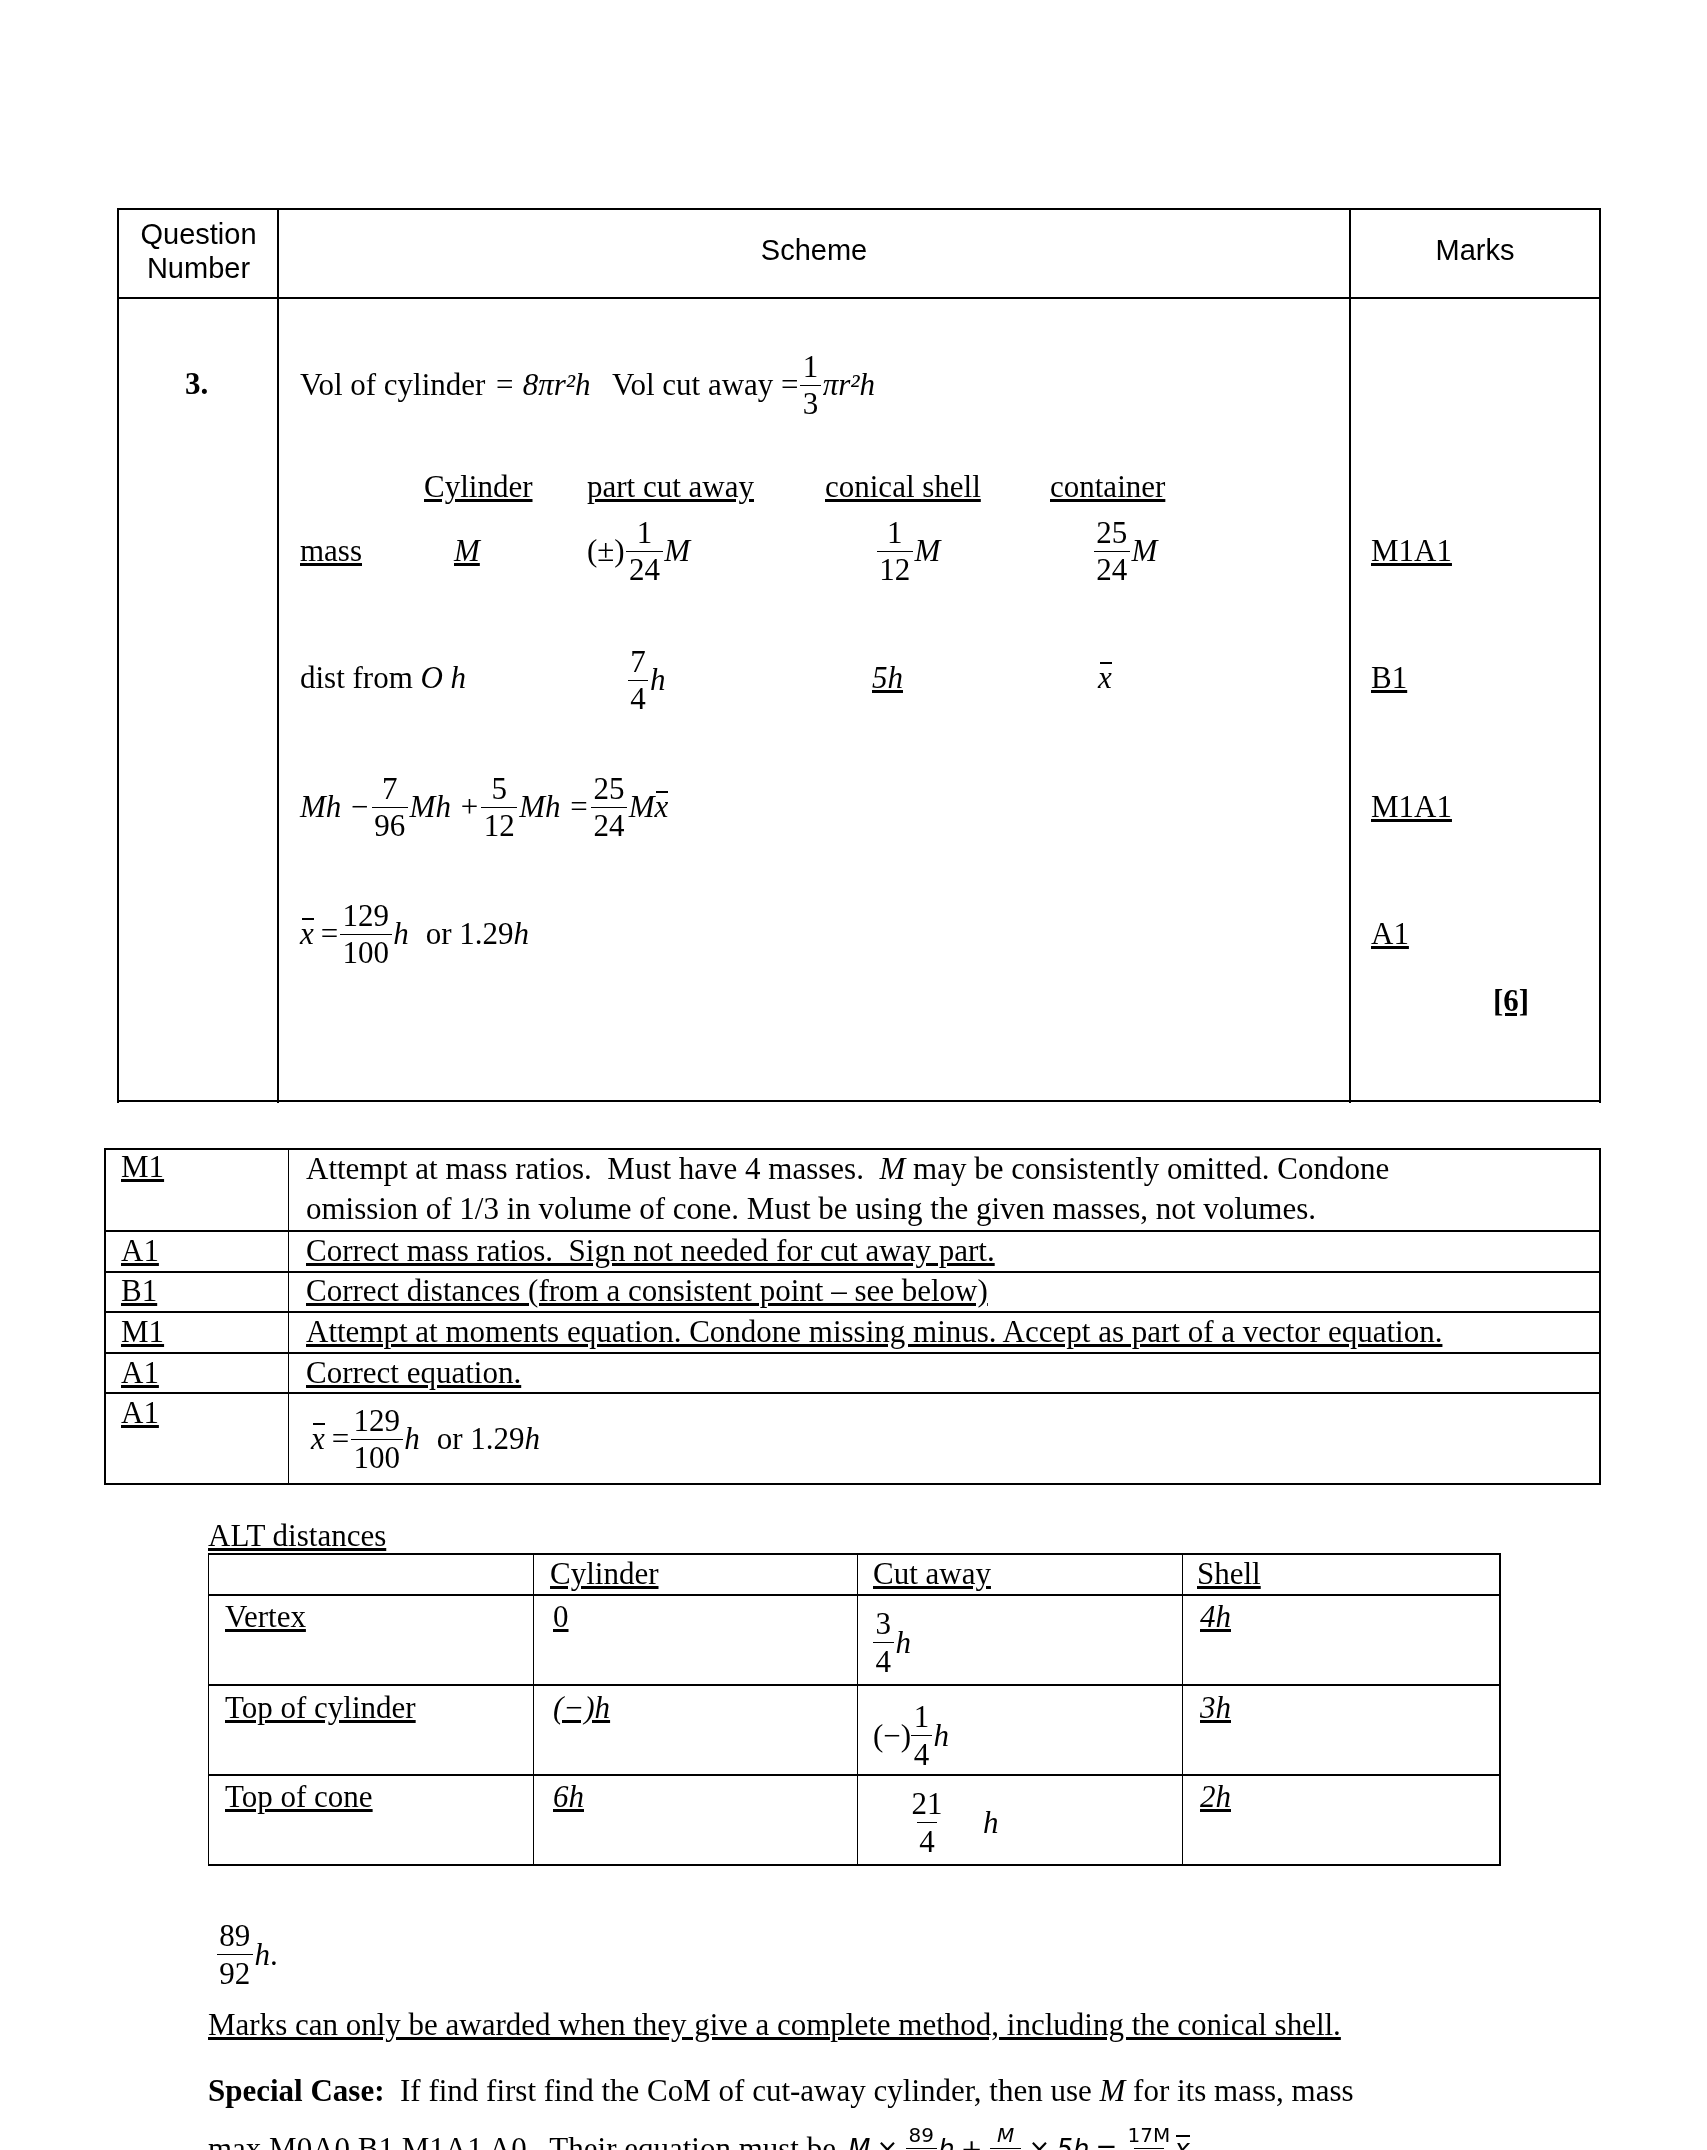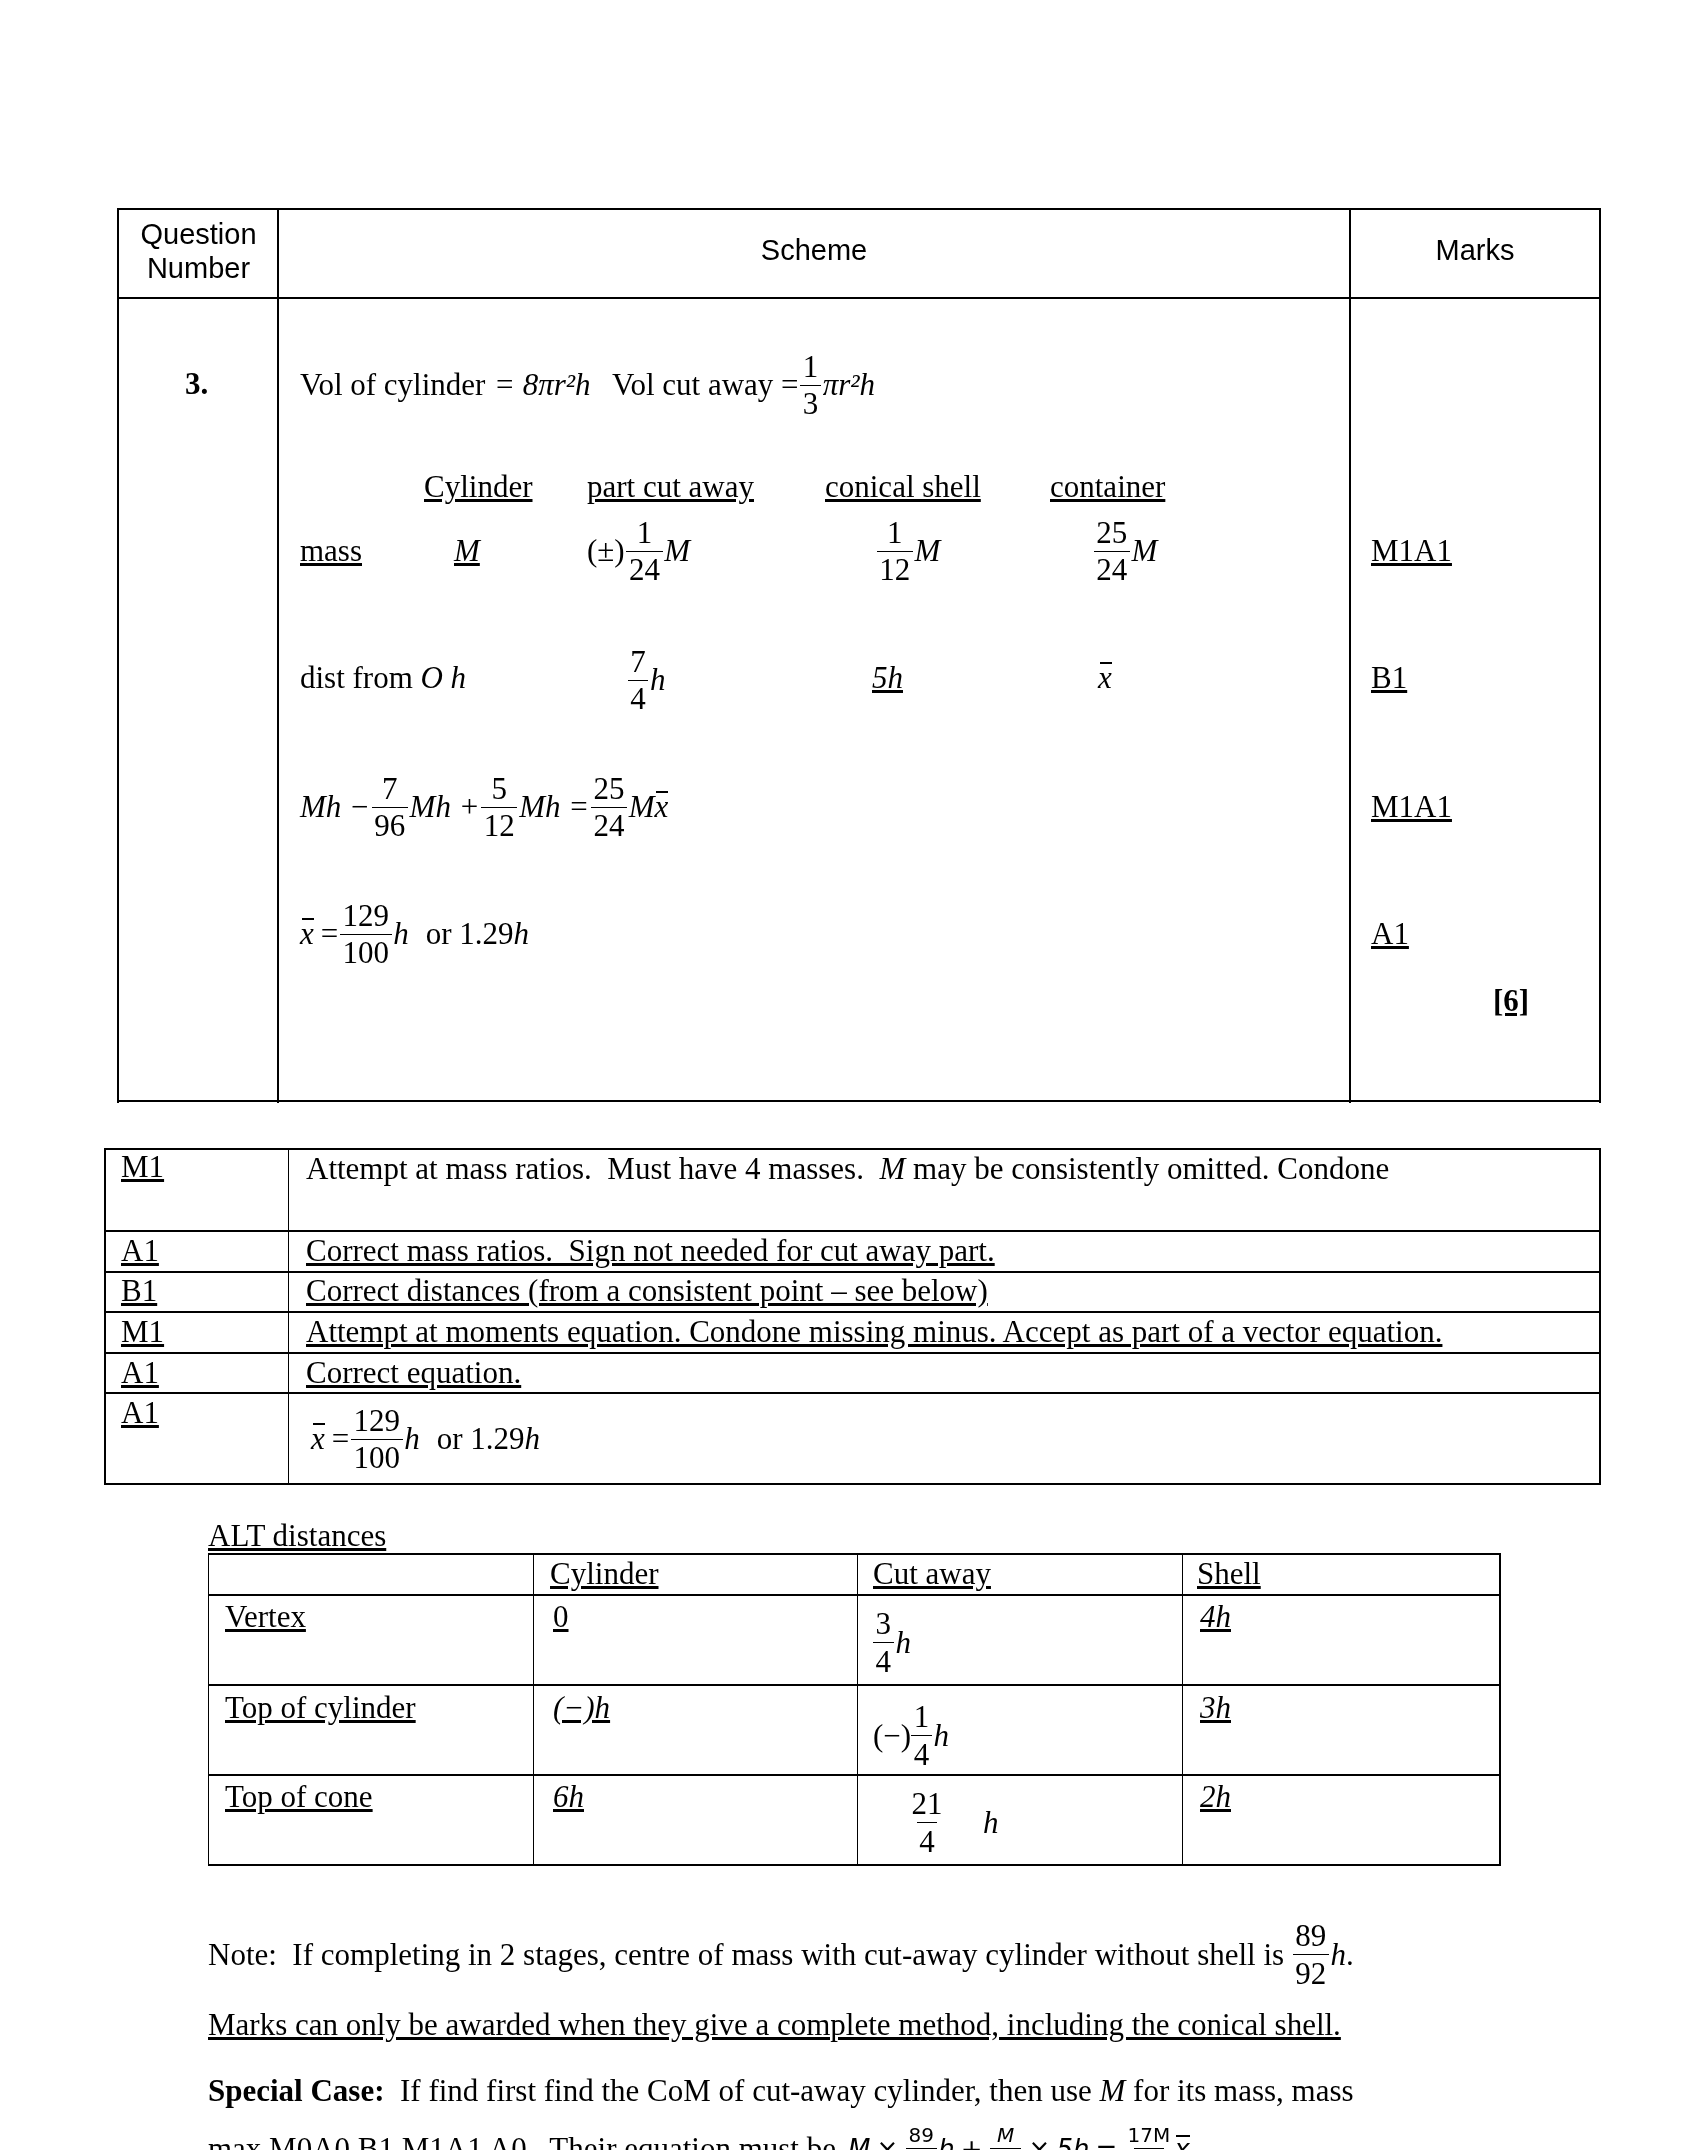--- a/index.html
+++ b/index.html
@@ -144,20 +144,21 @@
   <div class="line" style="left:104px;top:1352px;width:1497px;height:1.7px;"></div>
   <div class="line" style="left:104px;top:1392px;width:1497px;height:1.7px;"></div>
   <div class="line" style="left:104px;top:1483px;width:1497px;height:1.7px;"></div>
   <div class="line" style="left:104px;top:1148px;width:1.7px;height:1198px;max-height:337px;"></div>
   <div class="line" style="left:288px;top:1148px;width:1.3px;height:337px;"></div>
   <div class="line" style="left:1599px;top:1148px;width:1.7px;height:337px;"></div>
 
   <div class="cell-text" style="left:121px;top:1149px;">M1</div>
   <div class="abs" style="left:306px;top:1149px;line-height:40px;white-space:nowrap;">
     <div><span style="white-space:pre;">Attempt at mass ratios.  Must have 4 masses.  </span><span class="i">M</span><span style="white-space:pre;text-align:right;"> may be consistently omitted. Condone</span></div>
+    <div>omission of 1/3 in volume of cone. Must be using the given masses, not volumes.</div>
   </div>
 
   <div class="cell-text" style="left:121px;top:1233px;">A1</div>
   <div class="cell-text" style="left:306px;top:1233px;white-space:pre;">Correct mass ratios.  Sign not needed for cut away part.</div>
 
   <div class="cell-text" style="left:121px;top:1273px;">B1</div>
   <div class="cell-text" style="left:306px;top:1273px;">Correct distances (from a consistent point – see below)</div>
 
   <div class="cell-text" style="left:121px;top:1314px;">M1</div>
   <div class="cell-text" style="left:306px;top:1314px;">Attempt at moments equation. Condone missing minus. Accept as part of a vector equation.</div>
@@ -229,21 +230,20 @@
       <span class="num">21</span>
       <span class="den">4</span>
     </span>
     <span class="i">h</span>
   </div>
   <div class="cell-text i" style="left:1200px;top:1779px;">2h</div>
 </div>
 
 <div>
   <div class="abs row" style="left:208px;top:1916px;height:77px;">
-    <span style="white-space:pre;">Note:  If completing in 2 stages, centre of mass with cut-away cylinder without shell is</span>
     <span class="frac" style="margin-left:8.6px;">
       <span class="num">89</span>
       <span class="den">92</span>
     </span>
     <span class="i">h</span>
     <span>.</span>
   </div>
   <div class="cell-text" style="left:208px;top:2007px;">Marks can only be awarded when they give a complete method, including the conical shell.</div>
 
   <div class="abs" style="left:208px;top:2073px;white-space:pre;"><span class="b">Special Case:</span><span>  If find first find the CoM of cut-away cylinder, then use </span><span class="i">M</span><span> for its mass, mass</span></div>

